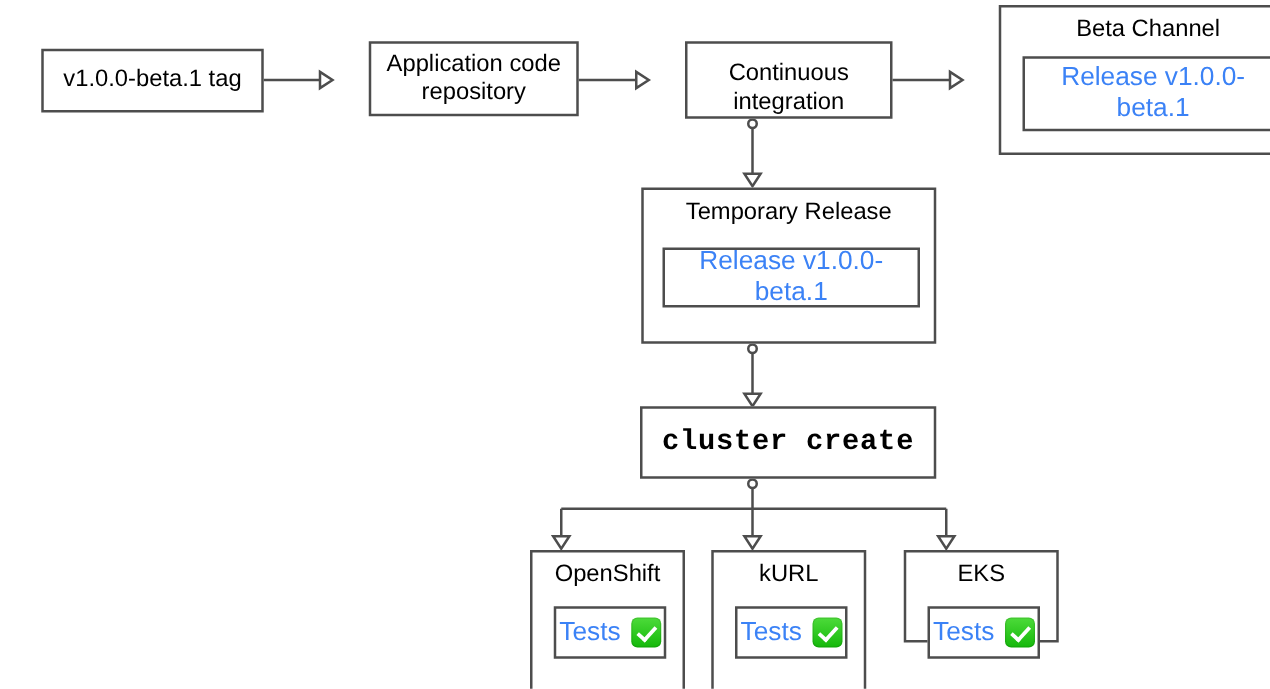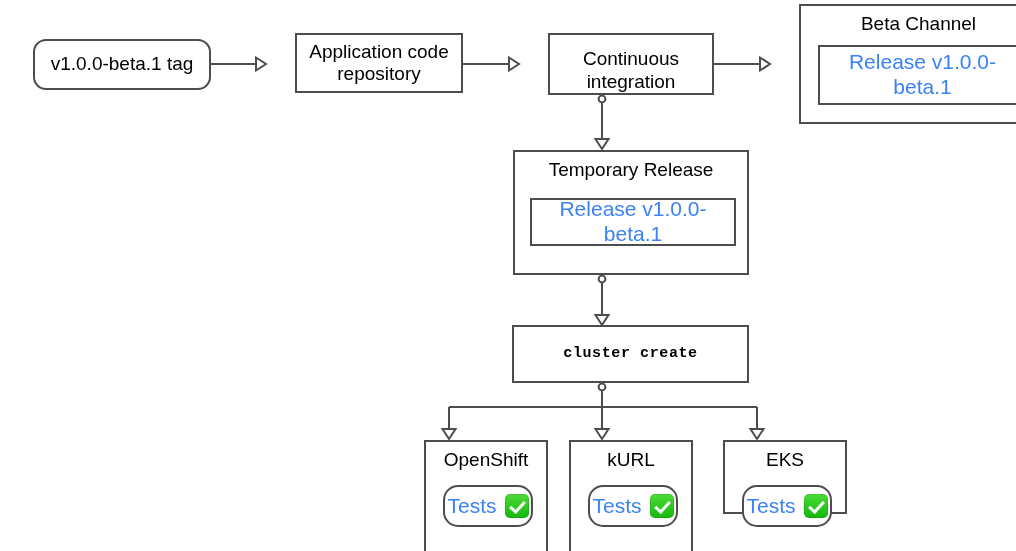--- a/index.html
+++ b/index.html
@@ -59,26 +59,25 @@
     display: flex;
     align-items: center;
     justify-content: center;
     text-align: center;
     font-size: 21px;
     color: #3b82f6;
   }
   .mono-node {
     font-family: "Liberation Mono", "DejaVu Sans Mono", monospace;
     font-weight: bold;
-    font-size: 15px;
+    font-size: 23px;
     letter-spacing: 0.6px;
   }
   .tests-inner {
     gap: 8px;
-    border-radius: 15px;
   }
   .check-badge {
     display: inline-block;
     width: 24px;
     height: 24px;
     border-radius: 5px;
     background: linear-gradient(#4ddb3a, #14b80a);
     position: relative;
     flex: 0 0 auto;
     box-shadow: inset 0 0 0 1px rgba(0,0,0,0.10);
@@ -151,21 +150,21 @@
     <line class="edge-line" x1="602" y1="391" x2="602" y2="429"></line>
     <line class="edge-line" x1="449" y1="407" x2="757" y2="407"></line>
     <line class="edge-line" x1="449" y1="407" x2="449" y2="429"></line>
     <line class="edge-line" x1="757" y1="407" x2="757" y2="429"></line>
     <polygon class="edge-head" points="442.5,429 455.5,429 449,439"></polygon>
     <polygon class="edge-head" points="595.5,429 608.5,429 602,439"></polygon>
     <polygon class="edge-head" points="750.5,429 763.5,429 757,439"></polygon>
   </g>
 </svg>
 
-<div class="node" style="left:5px; top:39px; width:178px; height:51px;border-radius:13px;">
+<div class="node" style="left:5px; top:39px; width:178px; height:51px;">
   <span>v1.0.0-beta.1 tag</span>
 </div>
 
 <div class="node" style="left:267px; top:33px; width:168px; height:60px; padding:0 10px;">
   <span>Application code repository</span>
 </div>
 
 <div class="node" style="left:520px; top:33px; width:166px; height:62px; padding:0 10px;align-items:flex-end;">
   <span>Continuous integration</span>
 </div>

